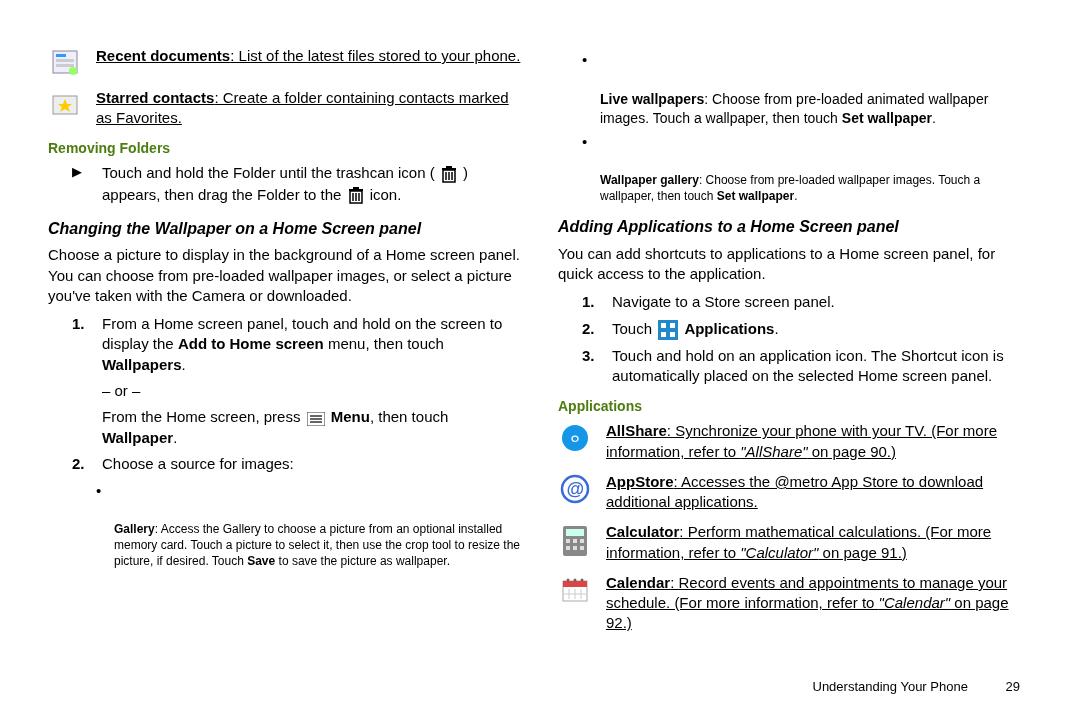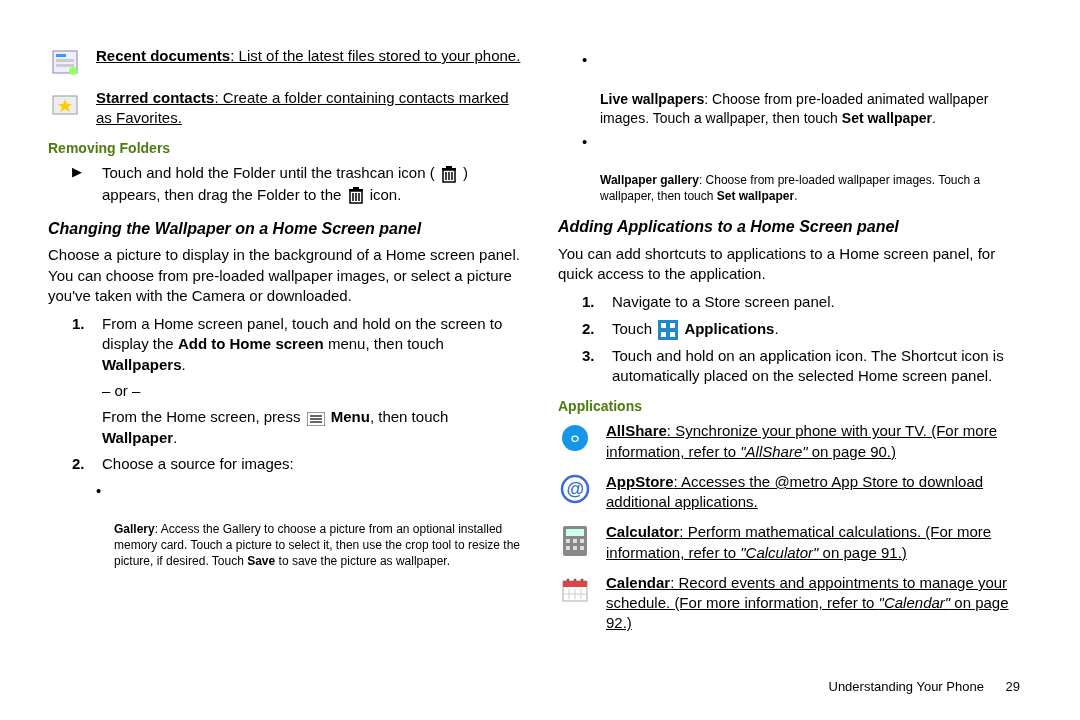--- a/index.html
+++ b/index.html
@@ -78,21 +78,21 @@
   }
   .arrow-step .arrow { width: 20px; flex-shrink:0; font-size:13px; }
   .arrow-step .body { flex: 1; }
   .italic-ref { font-style: italic; }
   .footer {
     position: absolute;
     bottom: 24px;
     right: 60px;
     font-size: 13px;
   }
-  .footer .pn { margin-left: 18px; }
+  .footer .pn { margin-left: 34px; }
   svg { vertical-align: middle; }
   .inline-icon { display:inline-block; vertical-align:middle; margin:0 2px; }
 </style>
 </head>
 <body>
 
 <div class="page">
 
   <div class="col">
 

